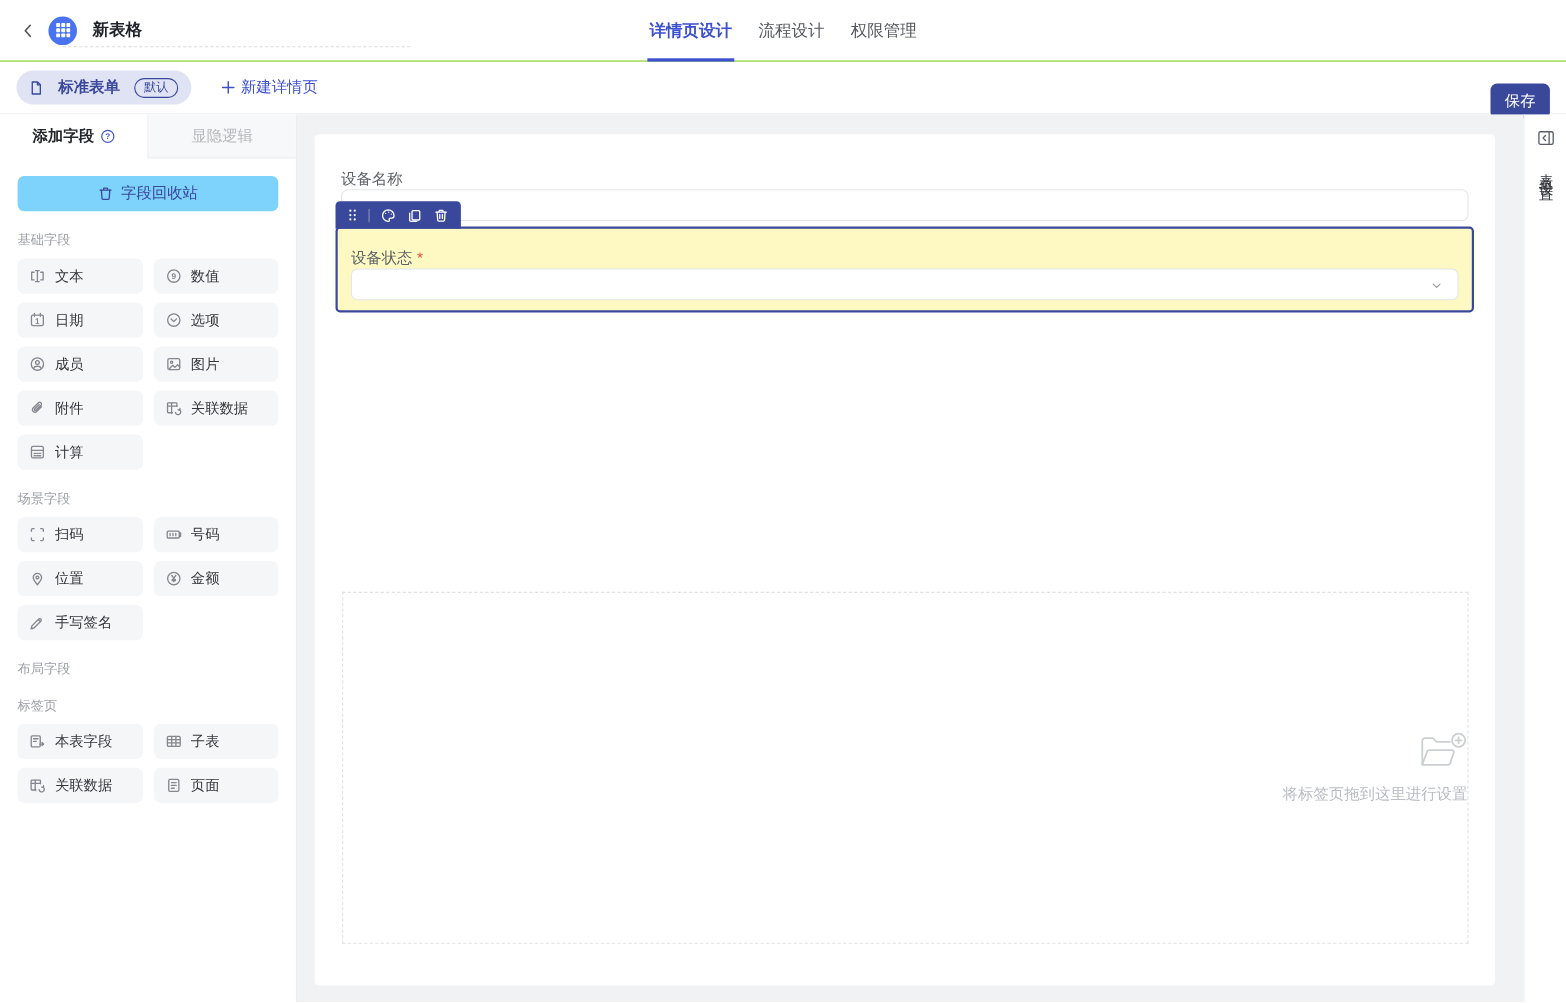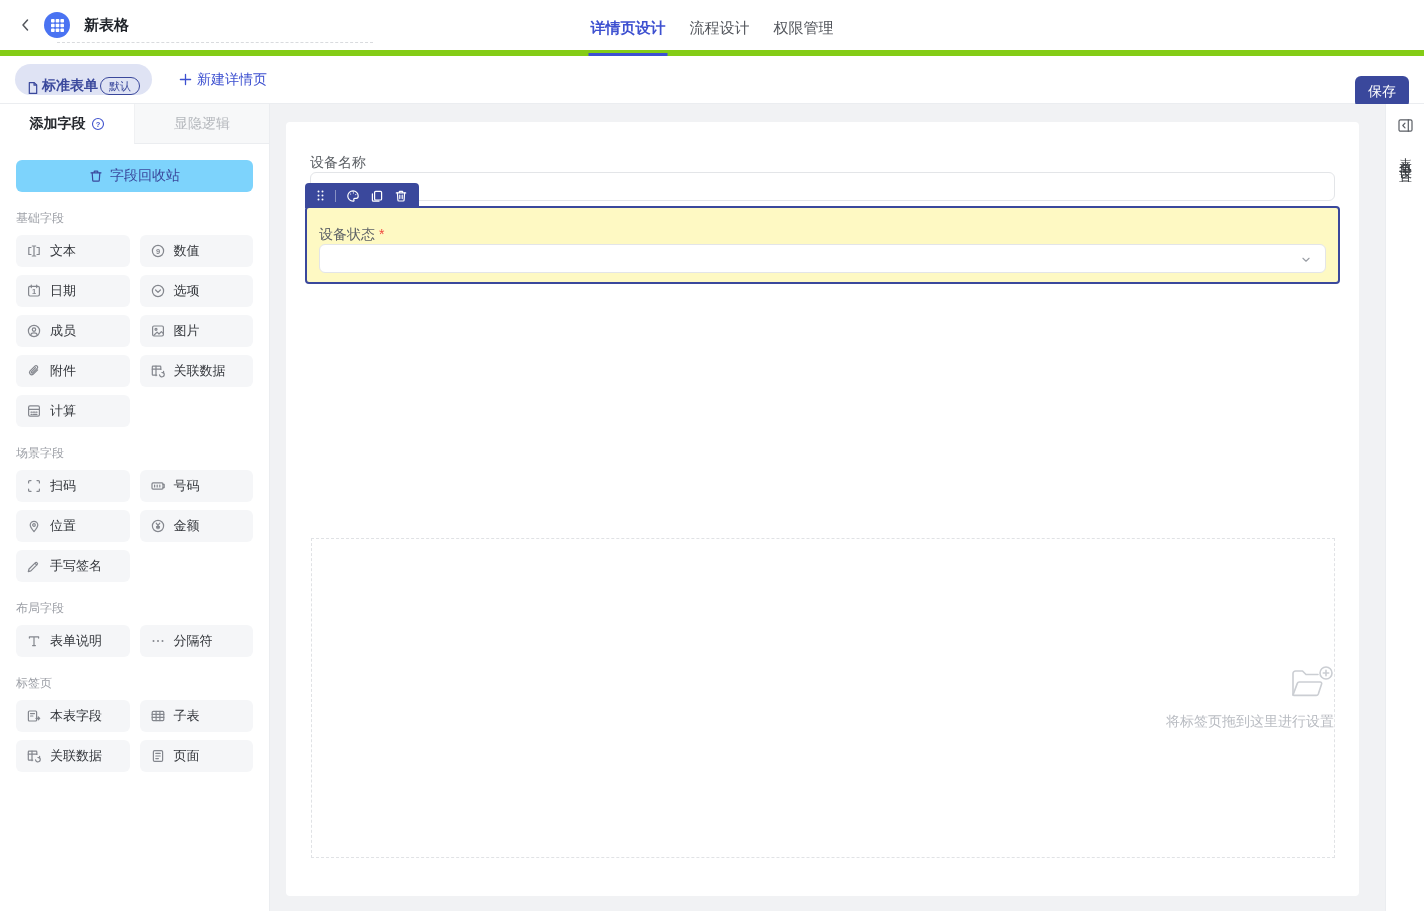--- a/index.html
+++ b/index.html
@@ -5,33 +5,33 @@
   * { box-sizing: border-box; margin: 0; padding: 0; }
   html,body { width:1424px; height:912px; overflow:hidden; }
   body { font-family:"Liberation Sans","DejaVu Sans",sans-serif; color:#23262b; background:#fff; }
   svg { display:block; }
   .ic { stroke:#84878e; fill:none; stroke-width:1.2; stroke-linecap:round; stroke-linejoin:round; }
   .ic .tx { fill:#84878e; stroke:none; font-size:7.5px; font-family:"Liberation Sans",sans-serif; text-anchor:middle; font-weight:bold; }
   .ic .dot { fill:#84878e; stroke:none; }
   .wic { stroke:#fff; fill:none; stroke-width:1.2; stroke-linecap:round; stroke-linejoin:round; }
 
   
-  .header { height:56px; border-bottom:6px solid #84cc16; display:flex; align-items:center; padding:0 16px; position:relative; background:#fff; }
+  .header { height:56px; border-bottom:1px solid #84cc16; display:flex; align-items:center; padding:0 16px; position:relative; background:#fff; }
   .back-btn { width:20px; height:20px; display:flex; align-items:center; justify-content:center; cursor:pointer; }
   .appicon { width:26px; height:26px; border-radius:50%; background:#4a73f2; display:flex; align-items:center; justify-content:center; margin-left:8px; flex:none; }
   .doc-title { margin-left:14px; font-size:15px; font-weight:bold; color:#1f2329; }
   .title-underline { position:absolute; left:57px; top:42px; width:316px; border-bottom:1px dashed #d9dbde; }
   .header-tabs { position:absolute; left:50%; transform:translateX(-50%); top:0; height:56px; display:flex; gap:20px; }
   .htab { height:100%; display:flex; align-items:center; padding:0 2px; font-size:15px; color:#53565c; position:relative; cursor:pointer; }
   .htab.active { color:#3d50d0; font-weight:bold; }
   .htab.active::after { content:""; position:absolute; left:0; right:0; bottom:0; height:3px; background:#3d50d0; }
 
   
   .subbar { height:48px; border-bottom:1px solid #ebedf0; display:flex; align-items:center; padding:0 15px; background:#fff; }
-  .form-pill { display:flex; align-items:flex-end; gap:2px; background:#dfe3f4; color:#3a489c; border-radius:16px; height:31px; padding:0 12px 0 11px; font-size:14px; font-weight:bold; cursor:pointer; }
+  .form-pill { display:flex; align-items:center; gap:13px; background:#dfe3f4; color:#3a489c; border-radius:16px; height:31px; padding:0 12px 0 11px; font-size:14px; font-weight:bold; cursor:pointer; }
   .pill-badge { border:1px solid #3a489c; border-radius:10px; font-size:11px; font-weight:normal; padding:1px 8px; line-height:14px; }
   .new-detail { display:flex; align-items:center; gap:5px; color:#3d50d0; font-size:14px; margin-left:27px; cursor:pointer; }
   .save-btn { margin-left:auto; width:54px; height:32px; background:#3a489c; border:none; border-radius:6px; color:#fff; font-size:14px; cursor:pointer; font-family:inherit;margin-top:25px; }
 
   
   .body-row { display:flex; height:807px; }
 
   
   .sidebar { width:270px; flex:none; border-right:1px solid #ebedf0; background:#fff; overflow:hidden; }
   .side-tabs { display:flex; height:40px; }
@@ -246,36 +246,20 @@
       </div>
       <div class="fitem">
         <svg class="ic" width="16" height="16" viewBox="0 0 16 16">
             <path d="M3 11l6.2-6.2a1.3 1.3 0 011.9 1.9L4.9 12.9l-2.6.7.7-2.6zM8.8 5.2l2 2"></path>
           </svg>
         <span>手写签名</span>
       </div>
     </div>
 
     <div class="sec-title">布局字段</div>
-    <div class="fgrid">
-      <div class="fitem">
-        <svg class="ic" width="16" height="16" viewBox="0 0 16 16">
-            <path d="M3.4 3.8h9.2M3.4 3.8v1.3M12.6 3.8v1.3M8 3.8v8.8M6.6 12.6h2.8"></path>
-          </svg>
-        <span>表单说明</span>
-      </div>
-      <div class="fitem">
-        <svg class="ic" width="16" height="16" viewBox="0 0 16 16">
-            <circle class="dot" cx="3.5" cy="8" r="1"></circle>
-            <circle class="dot" cx="8" cy="8" r="1"></circle>
-            <circle class="dot" cx="12.5" cy="8" r="1"></circle>
-          </svg>
-        <span>分隔符</span>
-      </div>
-    </div>
 
     <div class="sec-title">标签页</div>
     <div class="fgrid">
       <div class="fitem">
         <svg class="ic" width="16" height="16" viewBox="0 0 16 16">
             <rect x="2.4" y="3" width="8.2" height="10" rx="1"></rect>
             <path d="M4.5 5.6h4M4.5 8h2.4"></path>
             <path d="M10 10.4h3.6M12.2 9l1.5 1.4-1.5 1.4"></path>
           </svg>
         <span>本表字段</span>

